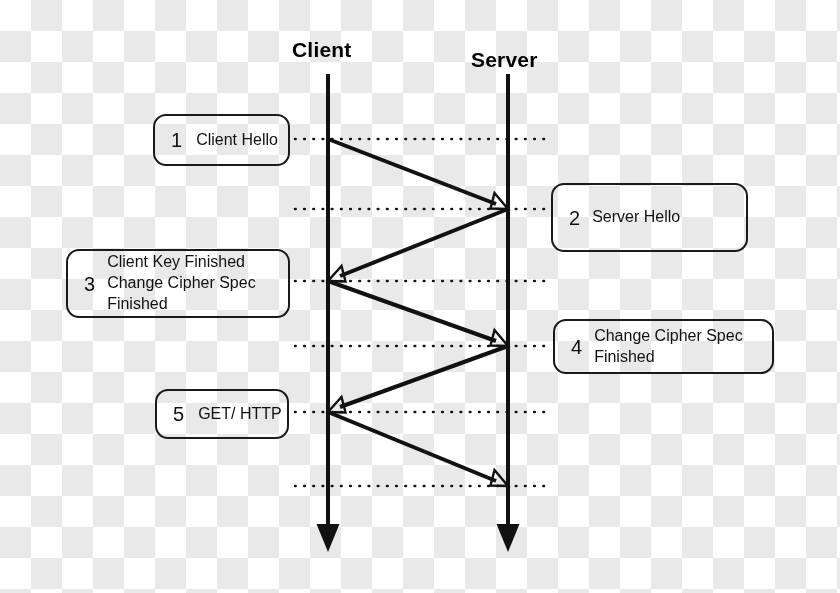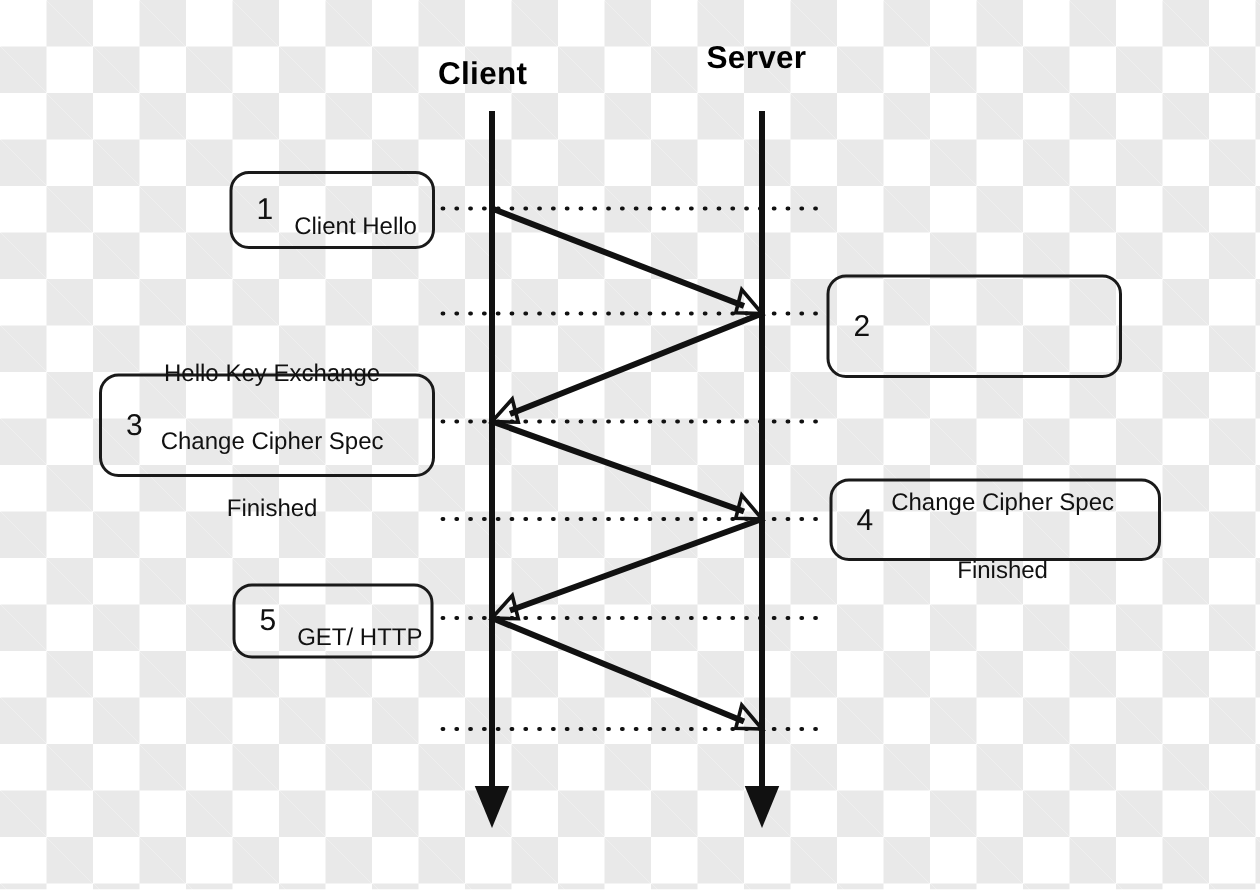--- a/index.html
+++ b/index.html
@@ -16,21 +16,20 @@
     position: relative;
     width: 840px;
     height: 593px;
     
     background-color: #ffffff;
     background-image:
       linear-gradient(45deg, #e9e9e9 25%, transparent 25%, transparent 75%, #e9e9e9 75%),
       linear-gradient(45deg, #e9e9e9 25%, transparent 25%, transparent 75%, #e9e9e9 75%);
     background-size: 62px 62px;
     background-position: 0 0, 31px 31px;
-    text-align: center;
   }
   #diagram {
     position: absolute;
     left: 0;
     top: 0;
   }
   .actor-label {
     position: absolute;
     font-weight: bold;
     font-size: 21px;
@@ -55,21 +54,21 @@
     padding: 0 6px 0 8px;
     flex: 0 0 auto;
   }
   .msgbox .lines {
     font-size: 16px;
     color: #111;
     line-height: 1.30;
     padding-left: 6px;
     white-space: nowrap;
   }
-  .msgbox .lines div { white-space: nowrap; margin-top: 24px; }
+  .msgbox .lines div { white-space: nowrap; }
   .m-single .lines { padding-left: 8px; }
 </style>
 </head>
 <body>
 
 <div id="canvas">
 
   <svg id="diagram" width="840" height="593" viewBox="0 0 840 593">
 
     <g>
@@ -113,39 +112,40 @@
       </g>
 
       <g>
         <line x1="328" y1="412" x2="496" y2="481" stroke="#111111" stroke-width="4"></line>
         <polygon points="508,486 490.5,485.5 494.5,470" fill="none" stroke="#111111" stroke-width="2.4" stroke-linejoin="miter"></polygon>
       </g>
     </g>
   </svg>
 
   <div class="actor-label" style="left:292px; top:38px;">Client</div>
-  <div class="actor-label" style="left:471px; top:27px;">Server</div>
+  <div class="actor-label" style="left:471px; top:48px;">Server</div>
 
   <div class="msgbox m-single" style="left:153px; top:114px; width:137px; height:52px;">
     <span class="num">1</span>
     <div class="lines">
       <div>Client Hello</div>
     </div>
   </div>
 
   <div class="msgbox" style="left:551px; top:183px; width:197px; height:69px;">
     <span class="num">2</span>
     <div class="lines">
+      <div>Server Hello</div>
     </div>
   </div>
 
   <div class="msgbox" style="left:66px; top:249px; width:224px; height:69px;">
     <span class="num">3</span>
     <div class="lines">
-      <div>Hello Key Exchange</div>
+      <div>Client Key Finished</div>
       <div>Change Cipher Spec</div>
       <div>Finished</div>
     </div>
   </div>
 
   <div class="msgbox" style="left:553px; top:319px; width:221px; height:55px;">
     <span class="num">4</span>
     <div class="lines">
       <div>Change Cipher Spec</div>
       <div>Finished</div>

